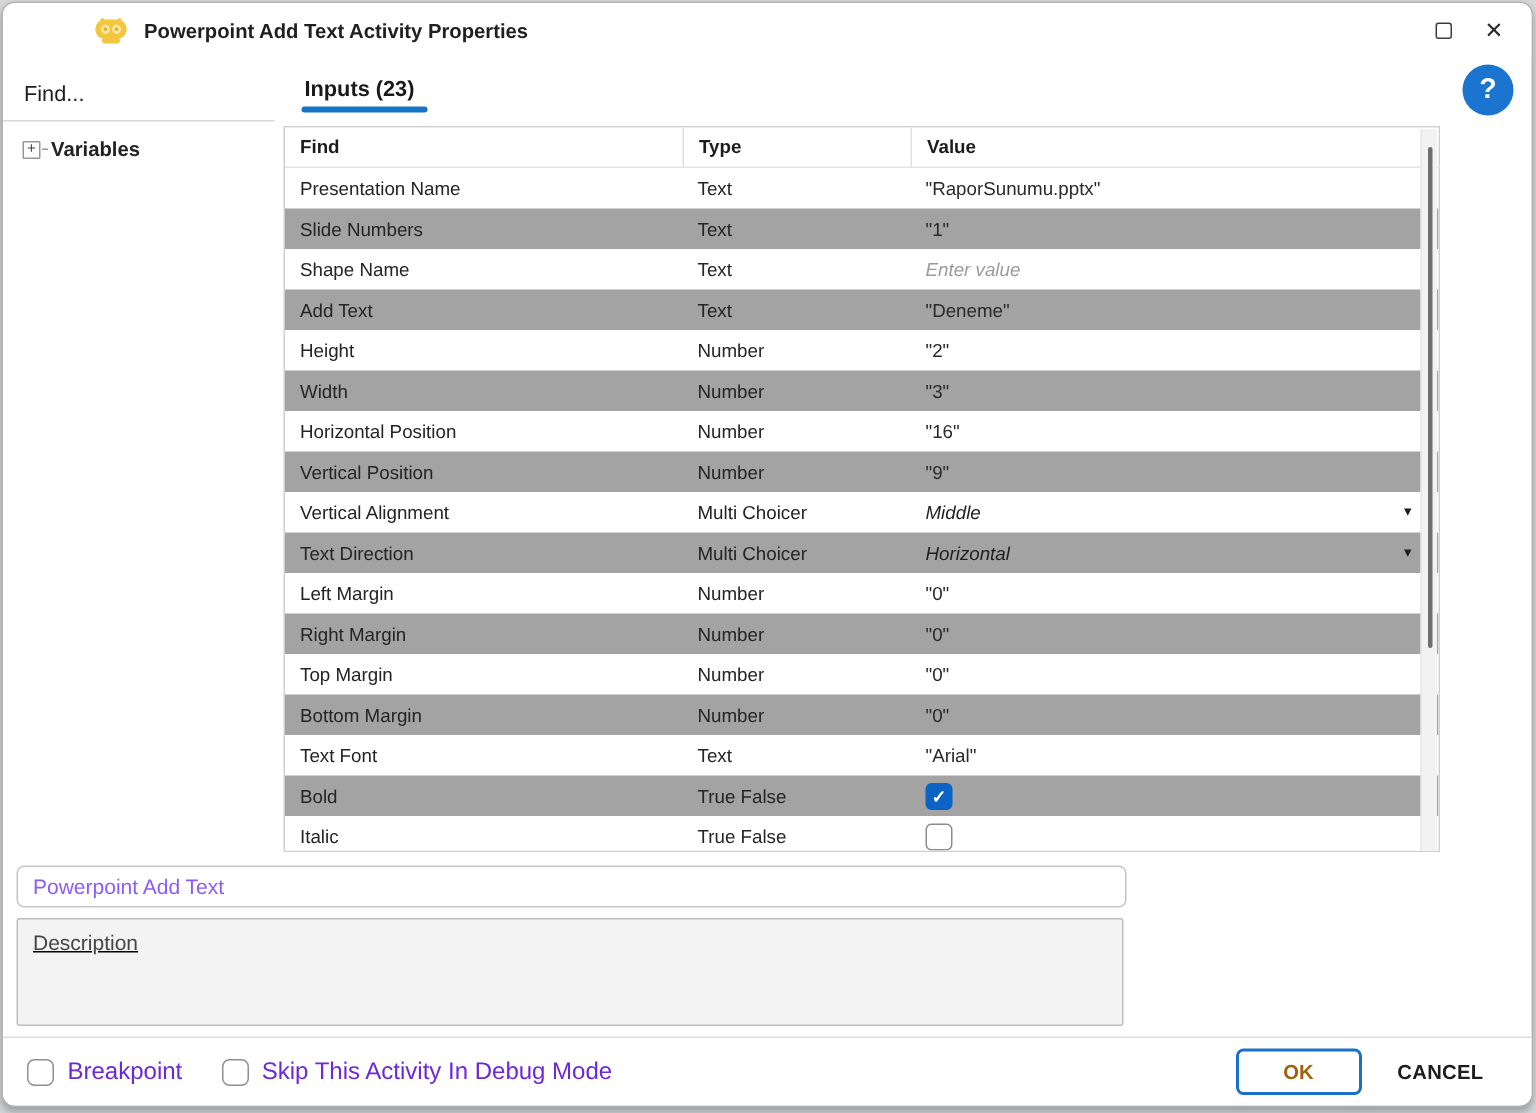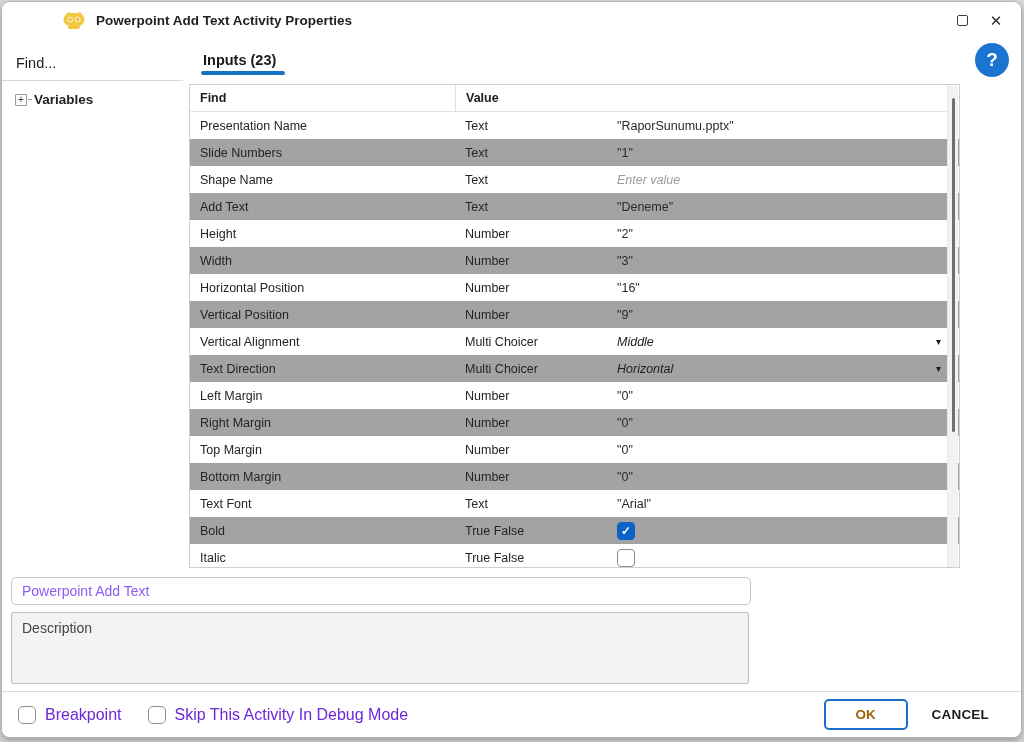--- a/index.html
+++ b/index.html
@@ -69,21 +69,21 @@
                background: #f2f2f2; border-left: 1px solid #e7e7e7; }
   .scroll-thumb { position: absolute; left: 4px; top: 12px; width: 3px; height: 334px;
                   background: #6f6f6f; border-radius: 2px; }
 
   
   .name-input { position: absolute; left: 9px; top: 575px; width: 740px; height: 28px;
                 border: 1px solid #c6c6c6; border-radius: 5px; padding: 0 10px; font-size: 14px;
                 color: #8b5cf6; background: #fff; font-family: "Liberation Sans", sans-serif; outline: none; }
   .desc { position: absolute; left: 9px; top: 610px; width: 738px; height: 72px;
           border: 1px solid #bdbdbd; border-radius: 2px; background: #f3f3f3; resize: none;
-          font-size: 14px; padding: 7px 10px; font-family: "Liberation Sans", sans-serif; outline: none; }
+          font-size: 14px; padding: 7px 10px; font-family: "Liberation Sans", sans-serif; outline: none; text-decoration: underline; }
   .desc::placeholder { color: #454545; opacity: 1; }
 
   
   .footer { position: absolute; left: 0; bottom: 0; width: 100%; height: 46px;
             border-top: 1px solid #dcdcdc; display: flex; align-items: center; padding: 0 16px; background: #fff; }
   .chk { display: flex; align-items: center; gap: 9px; margin-right: 26px; }
   .chk .box { width: 18px; height: 18px; border: 1.8px solid #8f8f8f; border-radius: 5px; background: #fff; }
   .chk .chk-label { font-size: 16px; color: #6d28d9; font-weight: 500; }
   .footer-actions { margin-left: auto; display: flex; align-items: center; gap: 24px; padding-right: 16px; }
   .ok { width: 84px; height: 31px; background: #fff; border: 2px solid #1c6fc9; border-radius: 5px;
@@ -137,20 +137,21 @@
   </div>
 
   <div class="tab">
     <span class="tab-label">Inputs (23)</span>
     <div class="tab-underline"></div>
   </div>
 
   <div class="table">
     <div class="thead">
       <div class="th col-name">Find</div>
+      <div class="th col-type">Type</div>
       <div class="th col-value">Value</div>
     </div>
     <div class="tbody" id="tbody">
         <div class="trow">
           <div class="td col-name">Presentation Name</div>
           <div class="td col-type">Text</div>
           <div class="td col-value">
             <span class="vtext">"RaporSunumu.pptx"</span>
           </div>
         </div>

